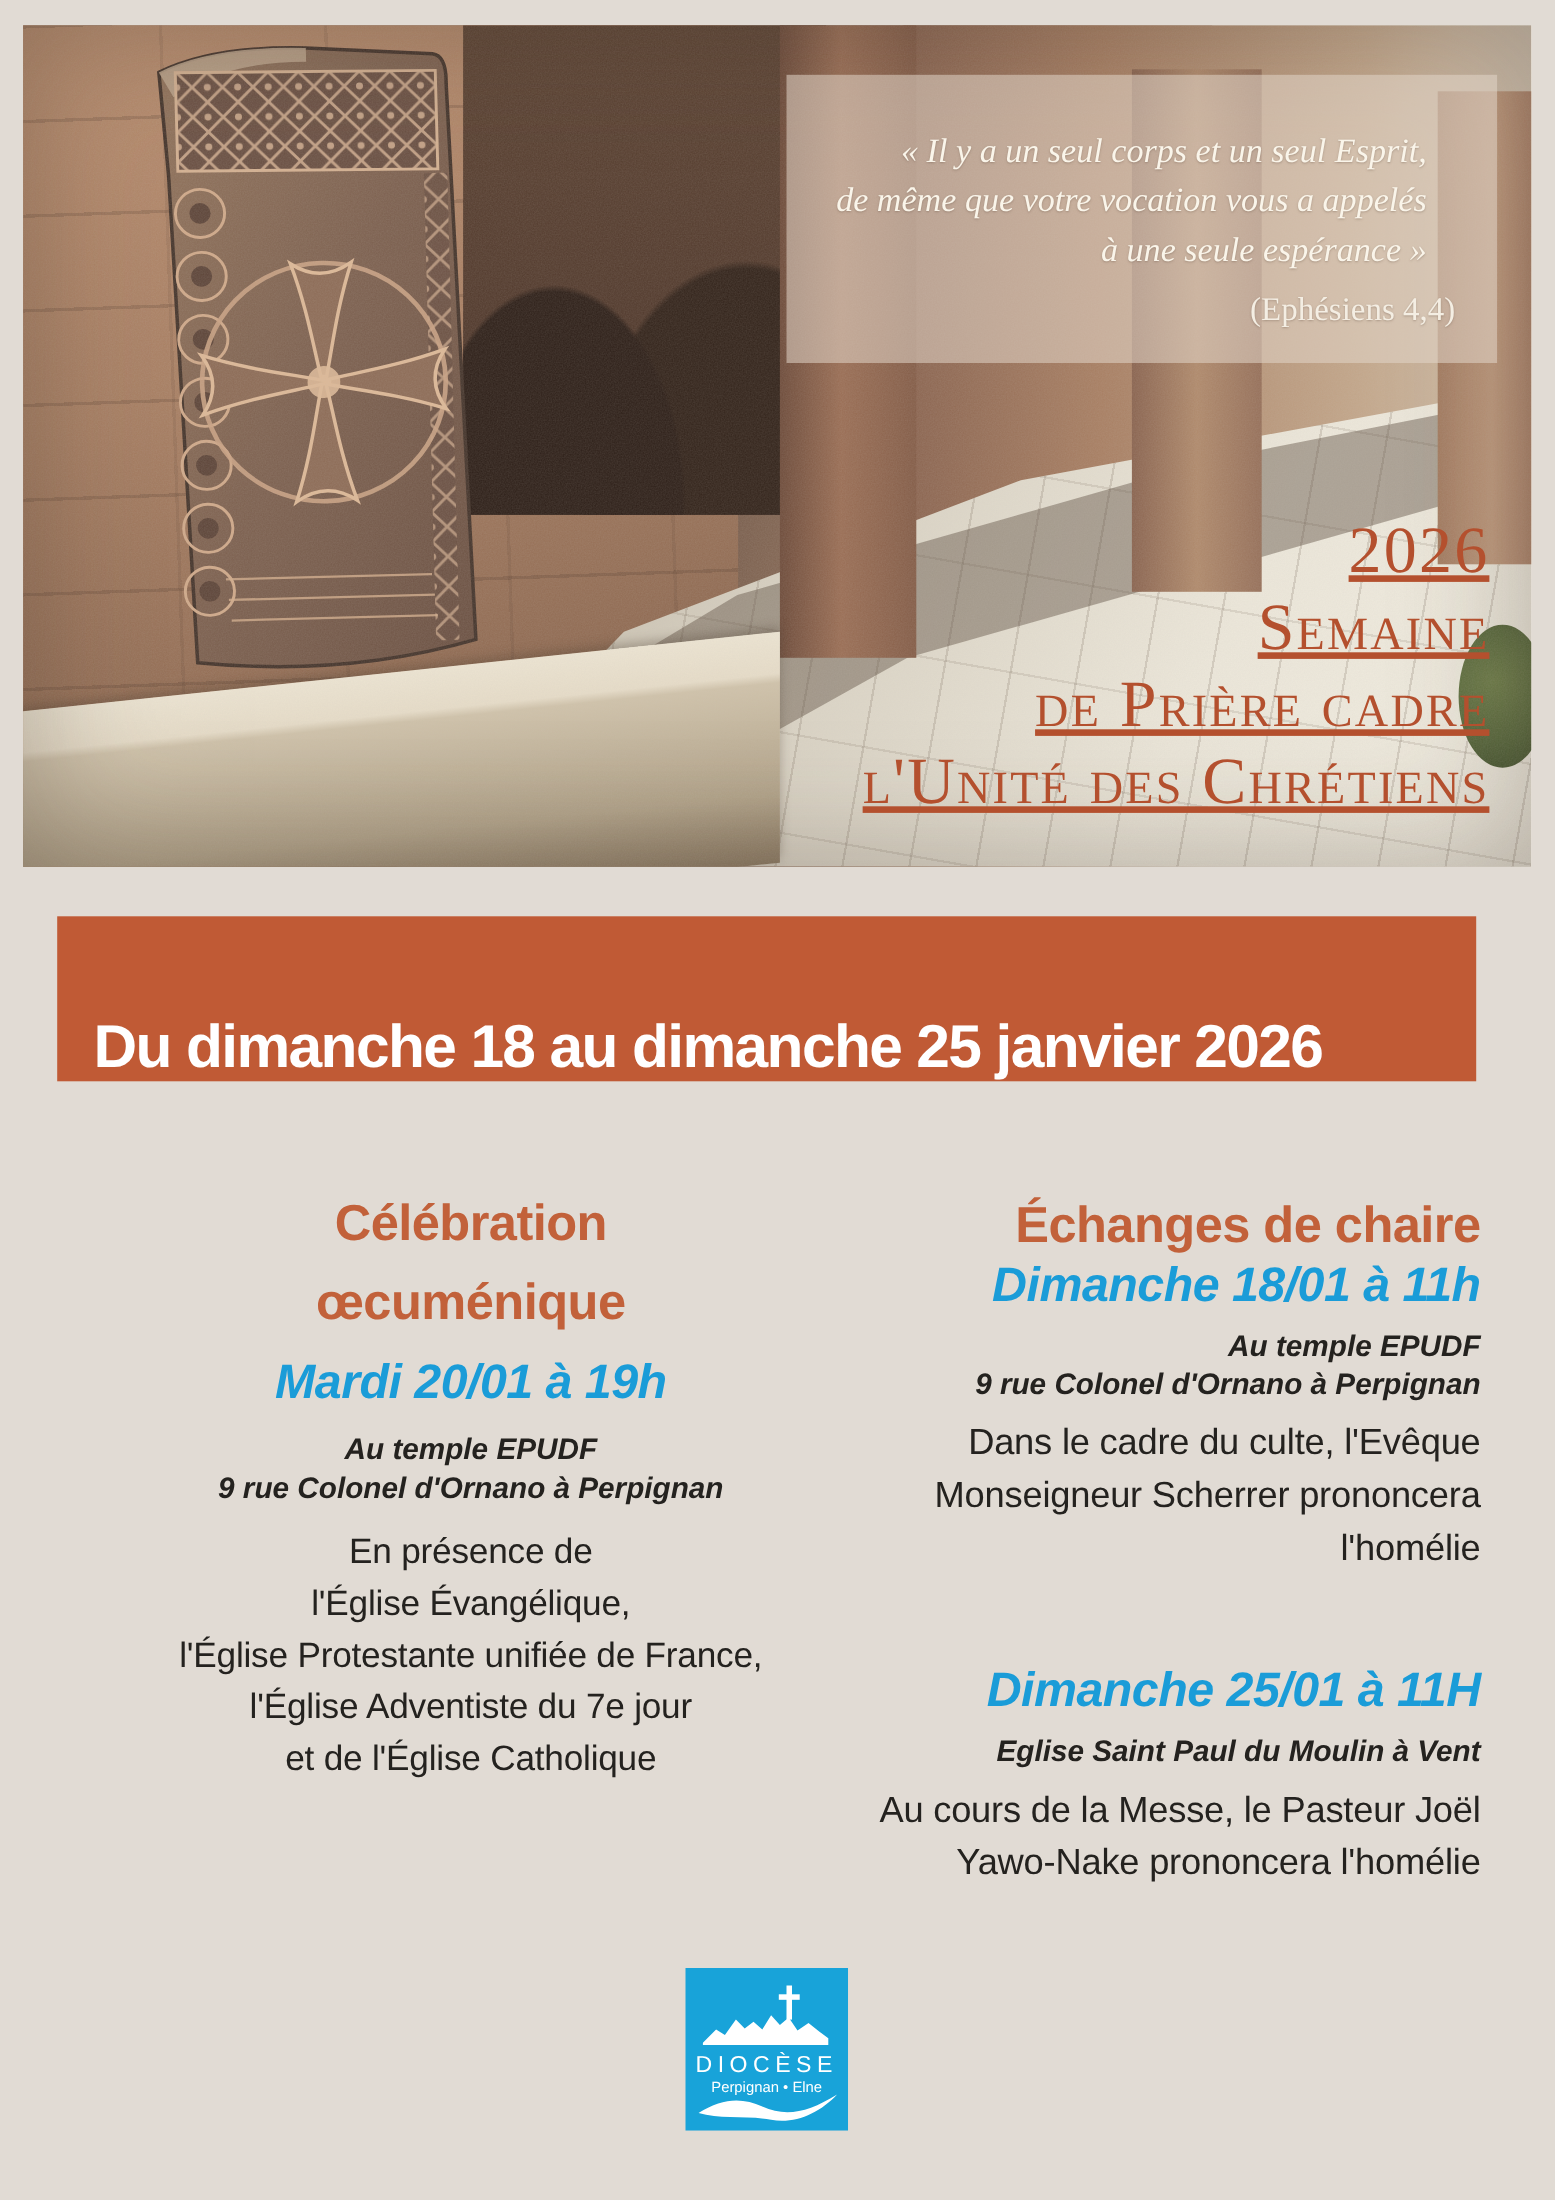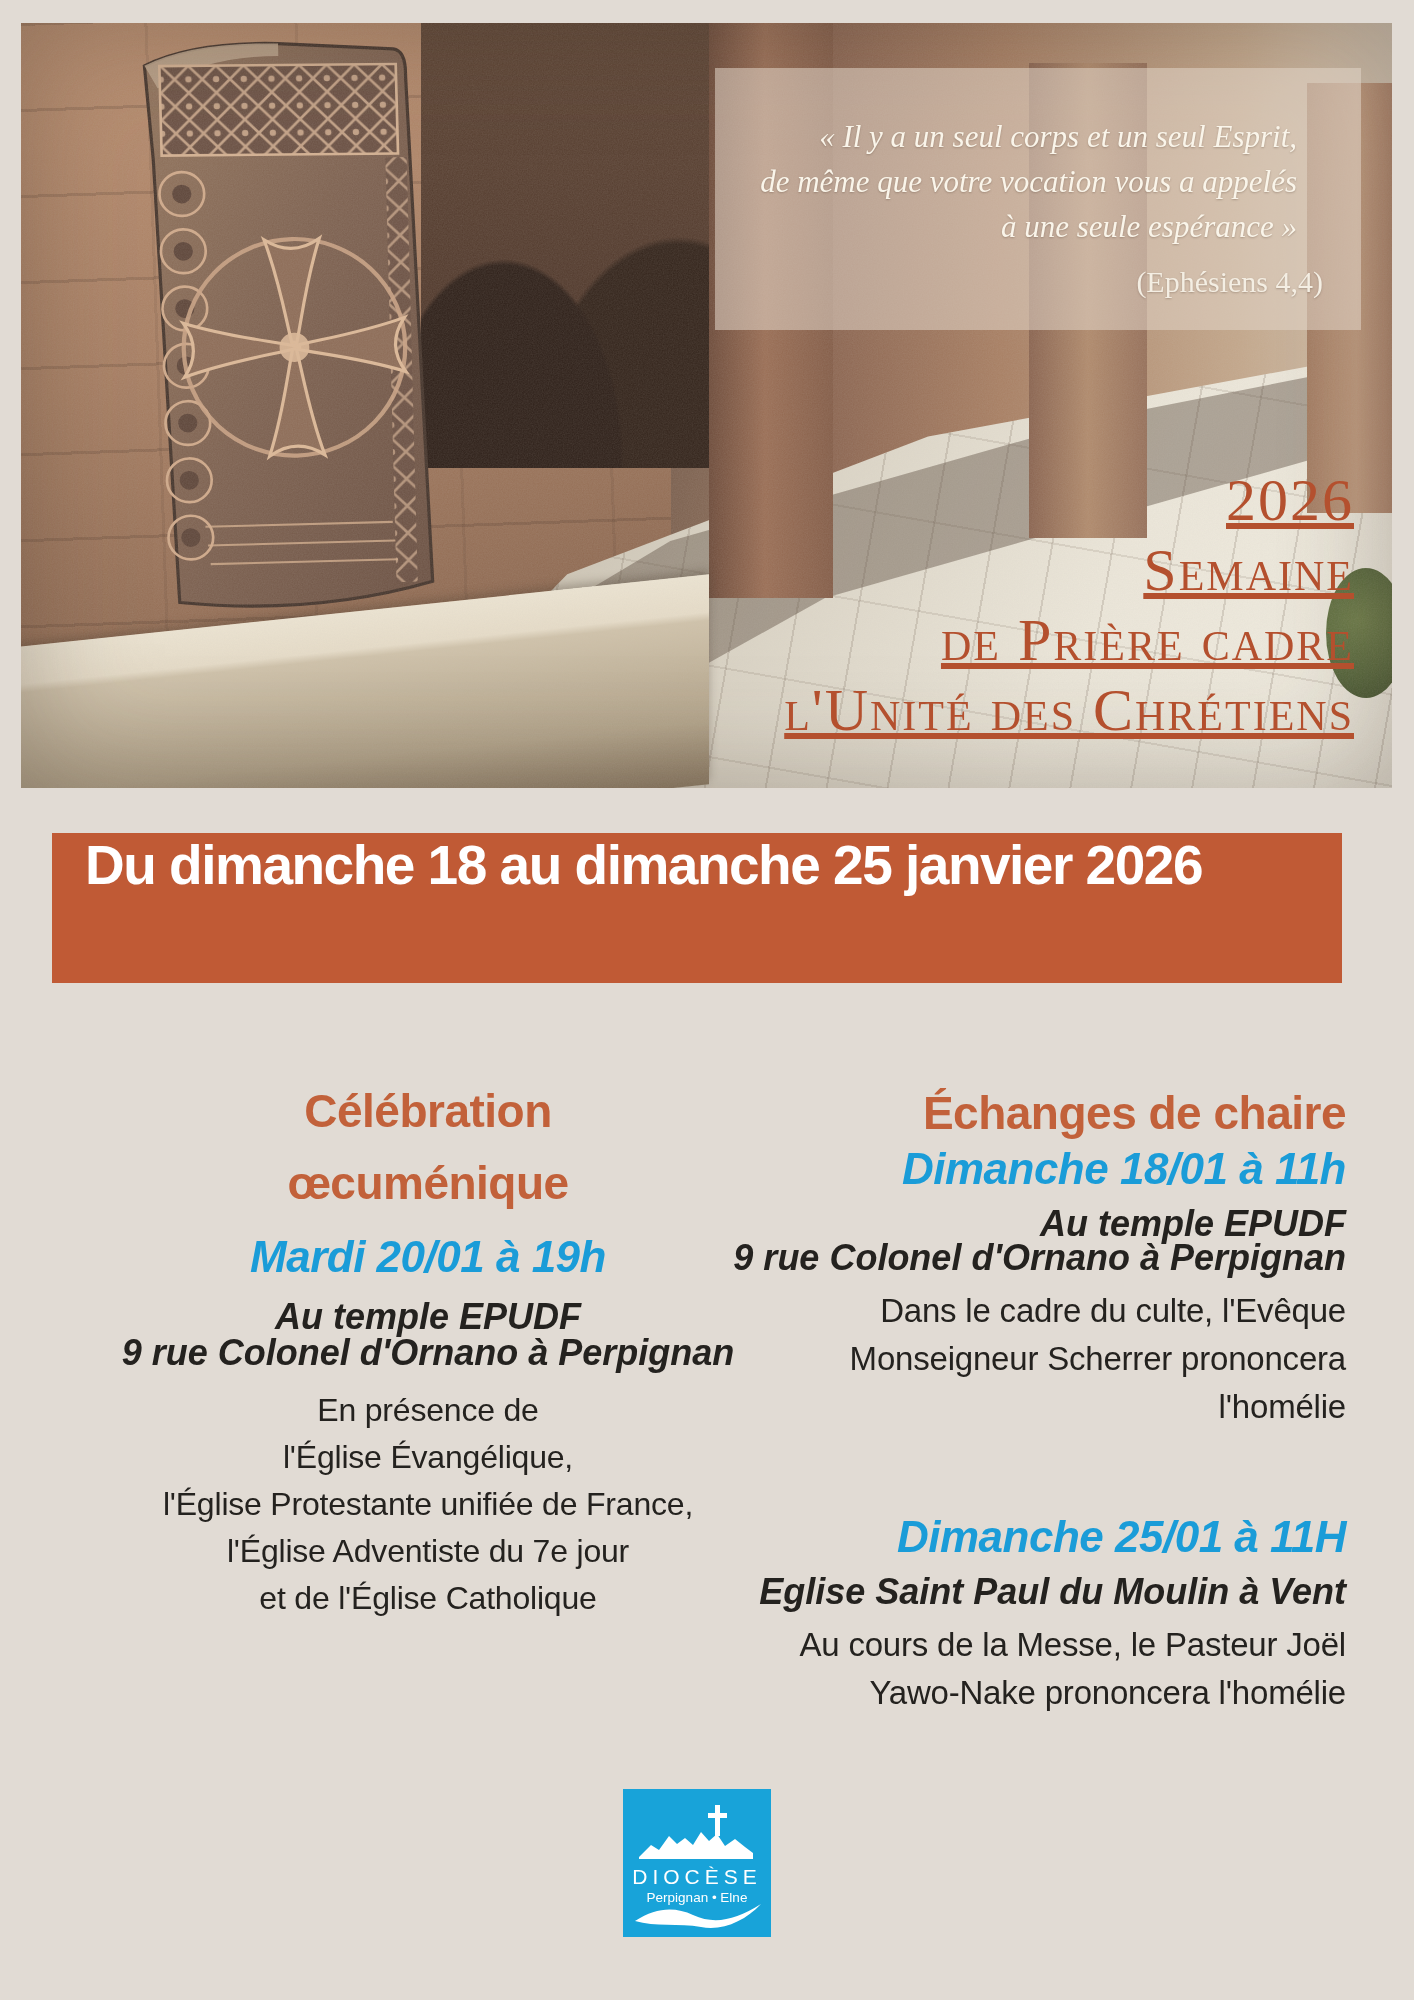--- a/index.html
+++ b/index.html
@@ -61,33 +61,33 @@
          text-shadow:0 1px 2px rgba(90,70,55,.35);}
 
   
   .hero-title{position:absolute;right:38px;top:442px;text-align:right;color:#b4502e;
          font-family:"Liberation Serif",serif;font-size:60px;line-height:70px;
          letter-spacing:2px;font-variant:small-caps;text-decoration:underline;}
   .hero-title .year{font-variant:normal;}
 
   
   .banner{position:absolute;left:52px;top:833px;width:1290px;height:150px;background:#c05a35;
-         display:flex;align-items:flex-start;}
+         display:flex;align-items:flex-end;}
   .banner span{color:#ffffff;font-weight:bold;font-size:55px;letter-spacing:-1.5px;
          padding-left:33px;white-space:nowrap;}
 
   
   .col-left{position:absolute;left:88px;top:1075px;width:680px;text-align:center;}
   .col-right{position:absolute;right:68px;top:1085px;width:780px;text-align:right;}
 
   .sec-heading{color:#c2613a;font-weight:bold;font-size:46px;line-height:72px;letter-spacing:-.5px;}
   .col-right .sec-heading{line-height:56px;}
   .date-line{color:#1a9cd8;font-weight:bold;font-style:italic;font-size:44px;line-height:56px;
          letter-spacing:-.5px;}
-  .venue{color:#24221f;font-weight:bold;font-style:italic;font-size:36px;line-height:36px;}
+  .venue{color:#24221f;font-weight:bold;font-style:italic;font-size:27px;line-height:36px;}
   .body-text{color:#24221f;font-size:32px;line-height:47px;letter-spacing:-.2px;}
   .col-right .body-text{font-size:33px;line-height:48px;}
 
   .col-left .date-line{margin-top:10px;}
   .col-left .venue{margin-top:14px;}
   .col-left .body-text{margin-top:16px;}
   .col-right .date-line{margin-top:0;}
   .col-right .venue{margin-top:10px;line-height:34px;}
   .col-right .body-text{margin-top:12px;}
   .event-2{margin-top:78px;}

